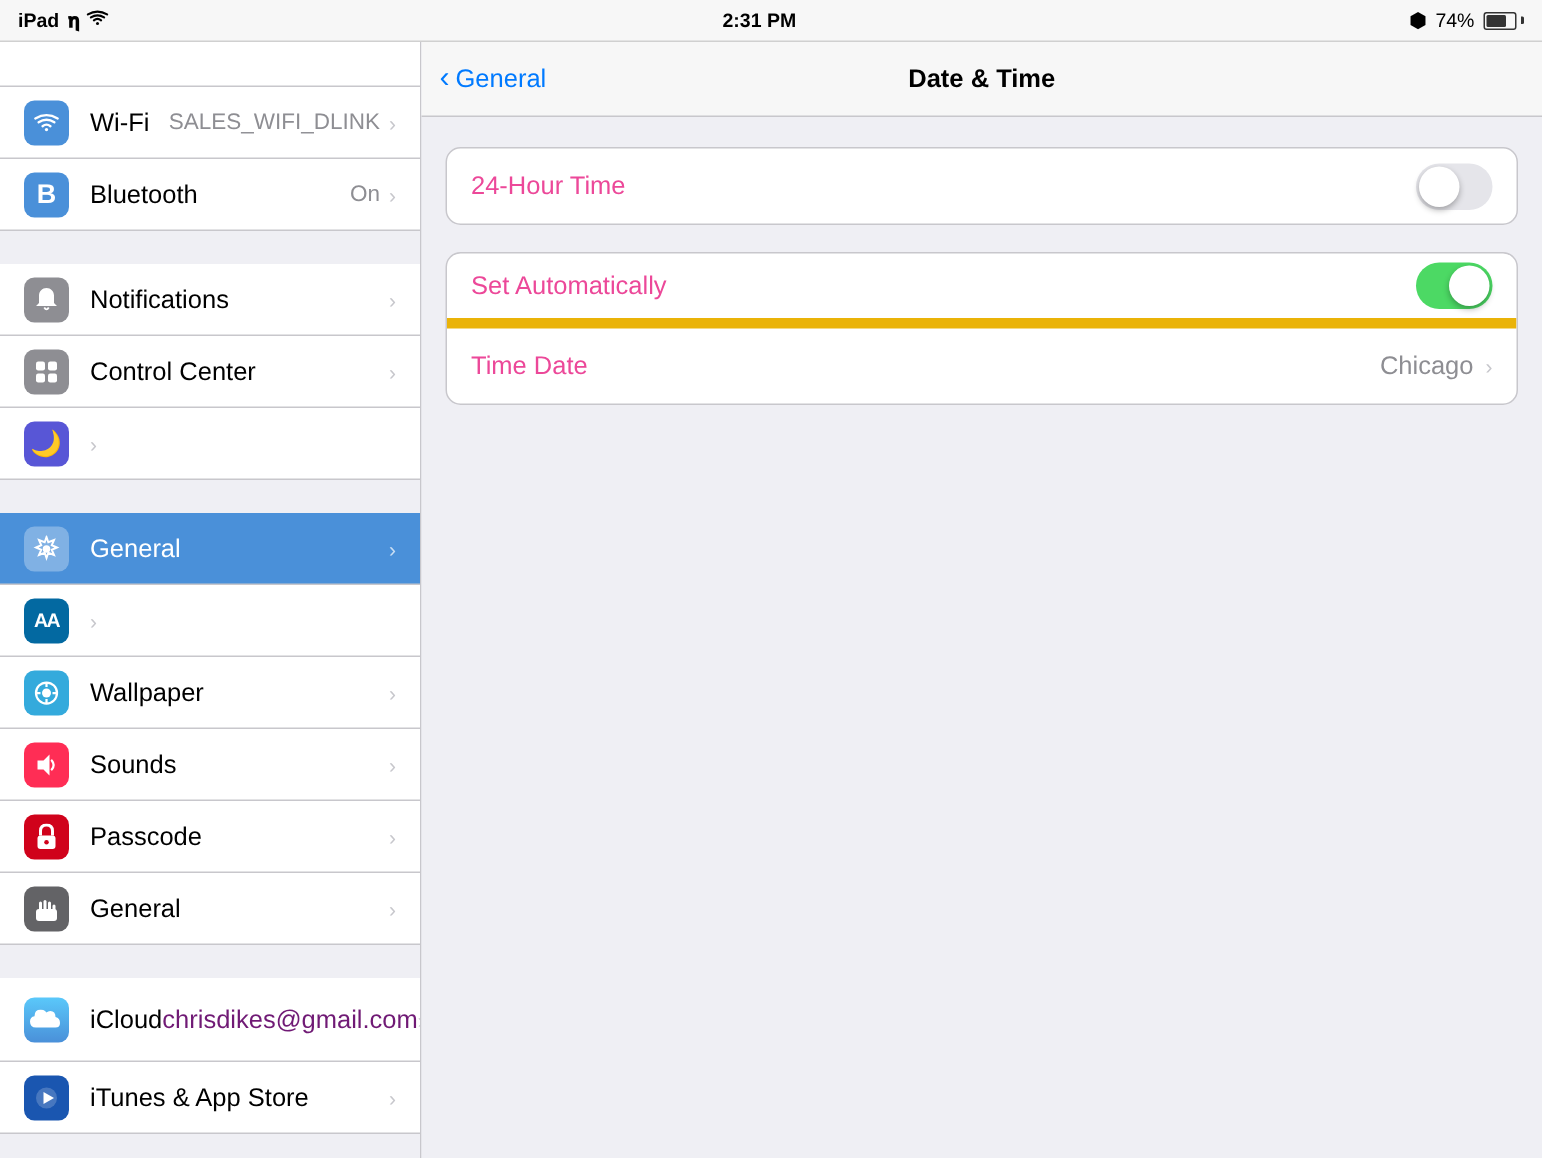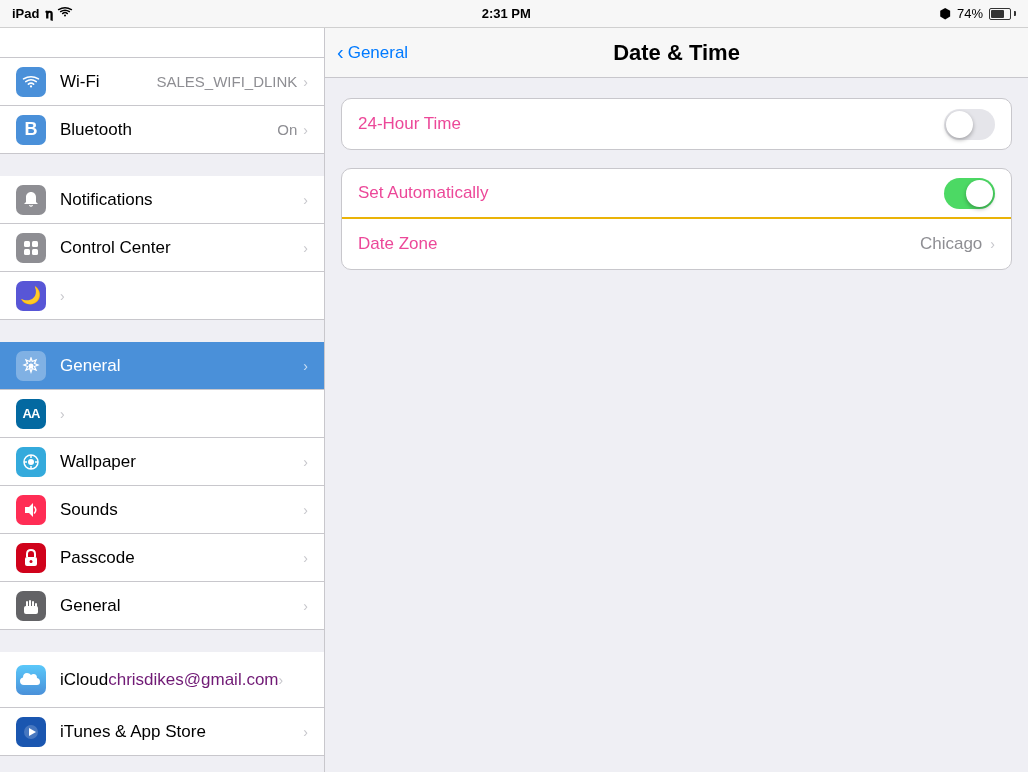--- a/index.html
+++ b/index.html
@@ -72,21 +72,21 @@
 
     
     .main-container {
       display: flex;
       flex: 1;
       overflow: hidden;
     }
 
     
     .sidebar {
-      width: 325px;
+      width: 281px;
       background: #efeff4;
       border-right: 1px solid #c8c7cc;
       overflow-y: auto;
       flex-shrink: 0;
     }
 
     .sidebar-section-separator {
       height: 22px;
       background: #efeff4;
     }
@@ -182,21 +182,21 @@
       position: absolute;
       left: 12px;
       display: flex;
       align-items: center;
       color: #007aff;
       font-size: 17px;
       cursor: pointer;
       gap: 4px;
     }
     .nav-title {
-      font-size: 22px;
+      font-size: 17px;
       font-weight: 600;
       color: #000;
     }
 
     
     .content-scroll {
       flex: 1;
       overflow-y: auto;
       padding: 20px 16px;
     }
@@ -207,21 +207,21 @@
       border: 1px solid #c8c7cc;
       margin-bottom: 18px;
       overflow: hidden;
     }
 
     .settings-row {
       display: flex;
       align-items: center;
       padding: 0 16px;
       min-height: 50px;
-      border-bottom: 2px solid #eab308;
+      border-bottom: 7px solid #eab308;
     }
     .settings-row:last-child {
       border-bottom: none;
     }
     .settings-row-label {
       flex: 1;
       font-size: 17px;
       color: #ec4899;
     }
     .settings-row-value {
@@ -485,21 +485,21 @@
       </div>
 
       <div class="settings-card">
         <div class="settings-row">
           <span class="settings-row-label">Set Automatically</span>
           <div class="toggle on">
             <div class="toggle-thumb"></div>
           </div>
         </div>
         <div class="settings-row">
-          <span class="settings-row-label">Date Zone</span>
+          <span class="settings-row-label">Time Date</span>
           <span class="settings-row-value">Chicago</span>
           <span style="color:#c7c7cc; font-size:14px;">›</span>
         </div>
       </div>
 
     </div>
   </div>
 
 </div>
 

